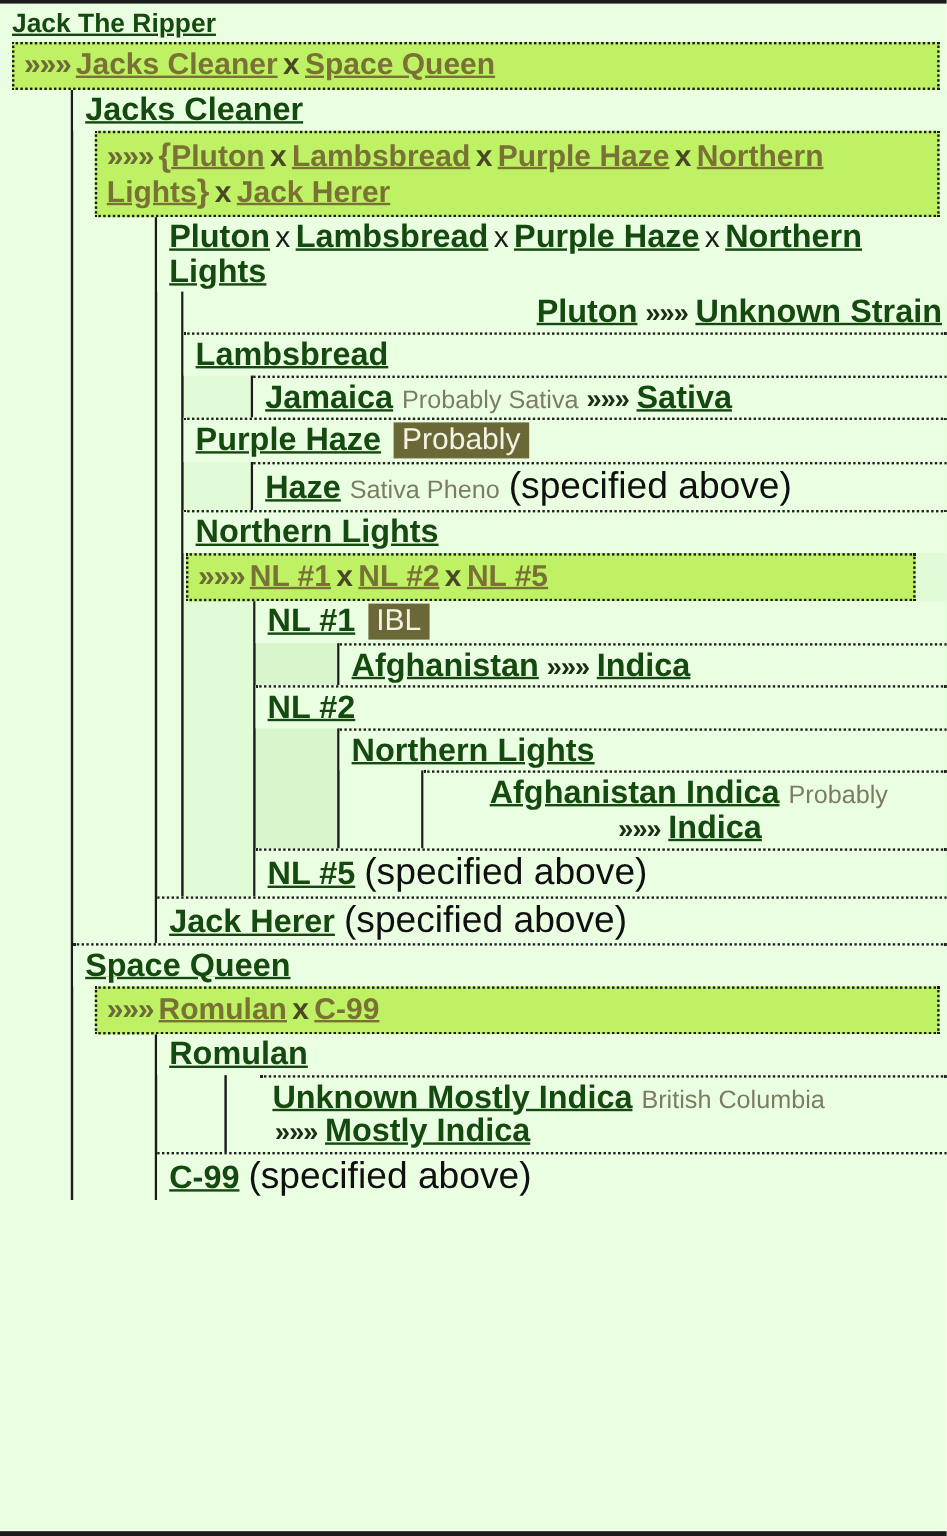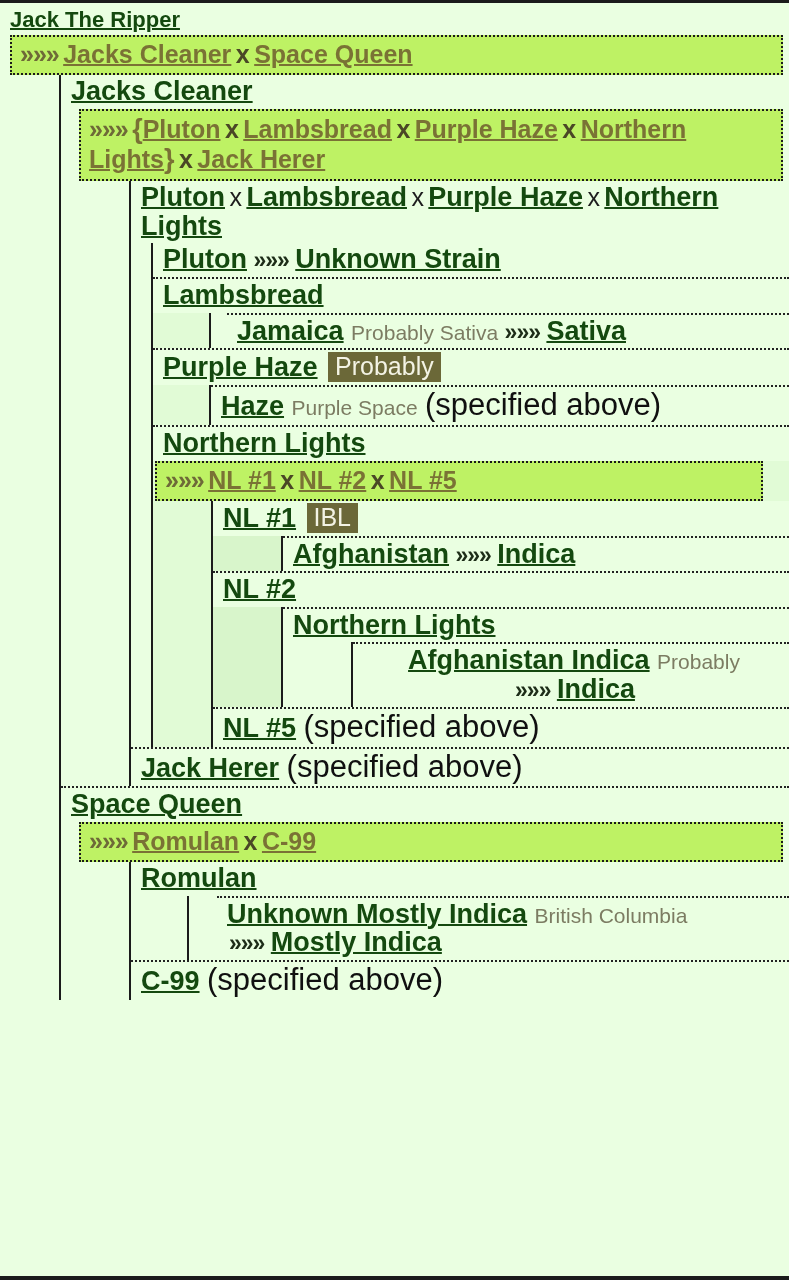--- a/index.html
+++ b/index.html
@@ -165,50 +165,50 @@
               <a>Lambsbread</a>
               <span class="sep-x">x</span>
               <a>Purple Haze</a>
               <span class="sep-x">x</span>
               <a>Northern Lights</a>
             </div>
 
             <div class="children tint2" style="margin-left:20px;">
 
               <div class="node">
-                <div class="title-row ind" style="border-top:none;">
+                <div class="title-row ind" style="border-top:none;text-align:right;">
                   <a>Pluton</a>
                   <span class="arrows-inline">»»»</span>
                   <a>Unknown Strain</a>
                 </div>
               </div>
 
               <div class="node">
                 <div class="title-row ind">
                   <a>Lambsbread</a>
                 </div>
                 <div class="leafline" style="margin-left:56px;">
-                  <div class="title-row ind" style="border-top:2px dotted #222;margin-left:16px;">
+                  <div class="title-row ind" style="border-top:2px dotted #222;">
                     <a>Jamaica</a>
                     <span class="annot">Probably Sativa</span>
                     <span class="arrows-inline">»»»</span>
                     <a>Sativa</a>
                   </div>
                 </div>
               </div>
 
               <div class="node">
                 <div class="title-row ind">
                   <a>Purple Haze</a>
                   <span class="badge">Probably</span>
                 </div>
                 <div class="leafline" style="margin-left:56px;">
                   <div class="title-row ind" style="border-top:2px dotted #222;">
                     <a>Haze</a>
-                    <span class="annot">Purple Space</span>
+                    <span class="annot">Sativa Pheno</span>
                     <span class="spec">(specified above)</span>
                   </div>
                 </div>
               </div>
 
               <div class="node">
                 <div class="title-row ind">
                   <a>Northern Lights</a>
                 </div>
 

